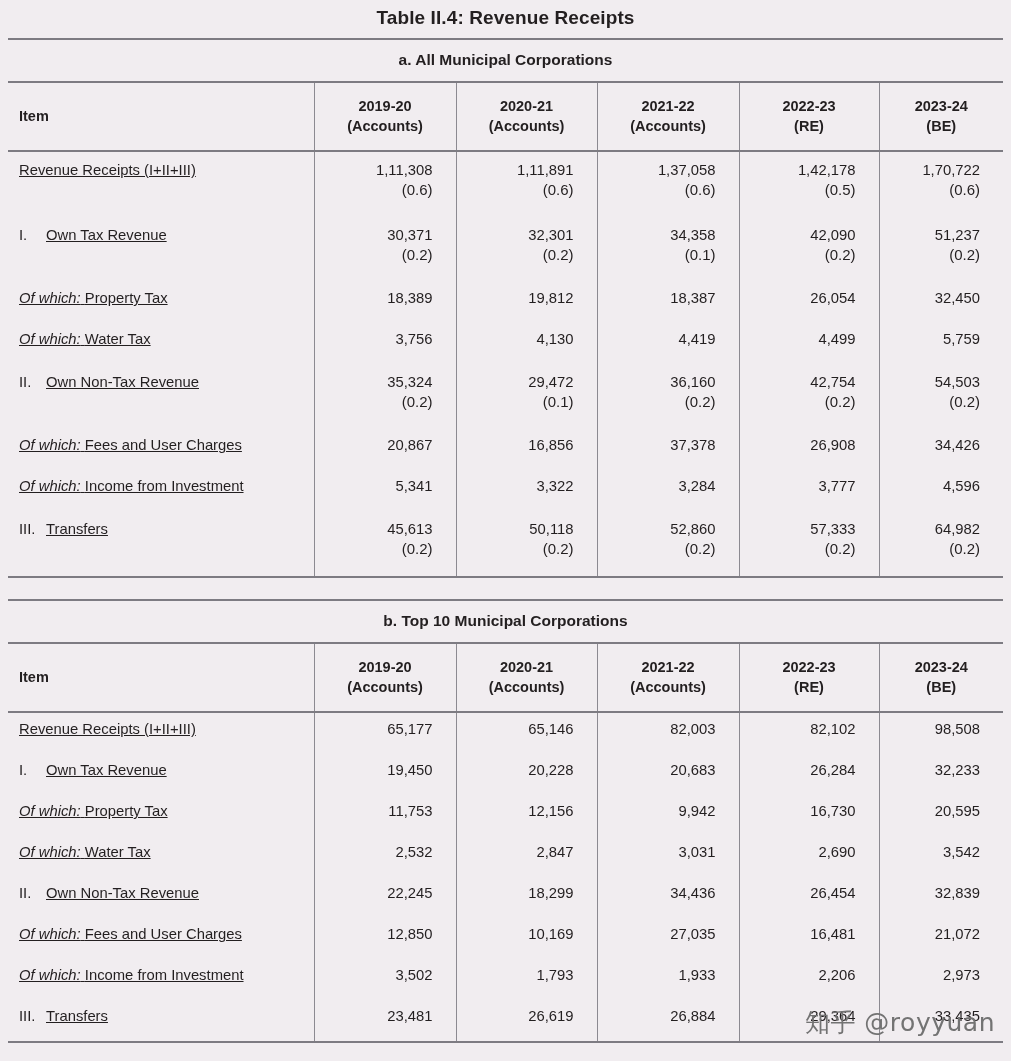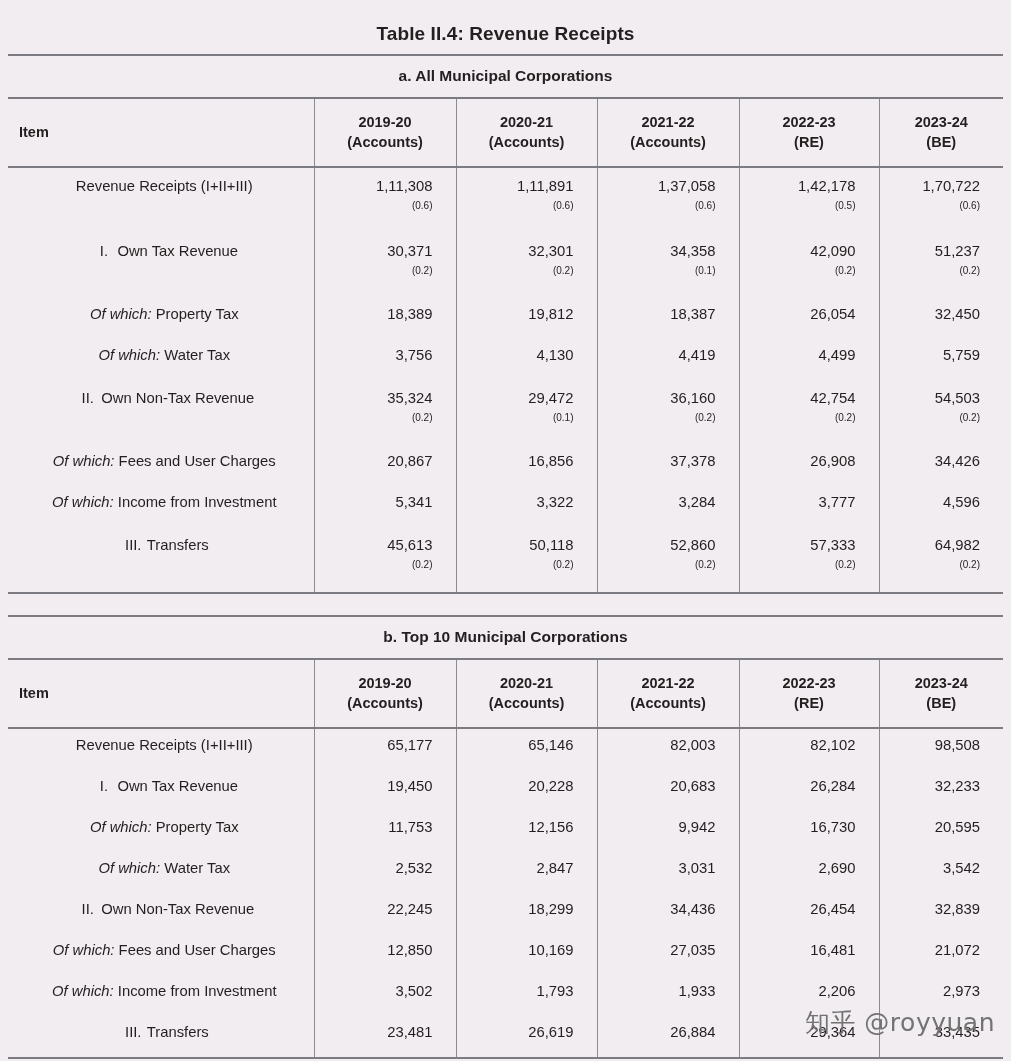--- a/index.html
+++ b/index.html
@@ -13,21 +13,21 @@
     font-family: "Liberation Sans", sans-serif;
     color: #231f20;
     overflow: hidden;
     position: relative;
   }
   .page {
     position: relative;
     width: 1011px;
     height: 1061px;
     box-sizing: border-box;
-    padding: 16px 8px;
+    padding: 0 8px;
   }
 
   
   .table-title {
     text-align: center;
     font-size: 19px;
     font-weight: bold;
     letter-spacing: 0.1px;
     padding-top: 6px;
     line-height: 24px;
@@ -82,31 +82,32 @@
   
   .body-row td {
     font-size: 14.8px;
     line-height: 19px;
     border-right: 1.6px solid #8c8a91;
     padding: 0 4px;
   }
   .body-row td:last-child { border-right: none; margin-left: 18px; }
 
   .cell-label {
-    text-align: center;
+    text-align: left;
     padding-left: 11px !important;
     white-space: nowrap;
+    text-decoration: underline;
   }
   .cell-num {
     text-align: right;
     padding-right: 23px !important;
   }
   .cell-num .pct {
     display: block;
-    font-size: 10px;
+    font-size: 15px;
   }
   .bold  { font-weight: bold; }
   .ital  { font-style: italic; }
 
   .lbl-roman {
     display: inline-block;
     width: 27px;
   }
   .indent-sub { padding-left: 28px; }
 

